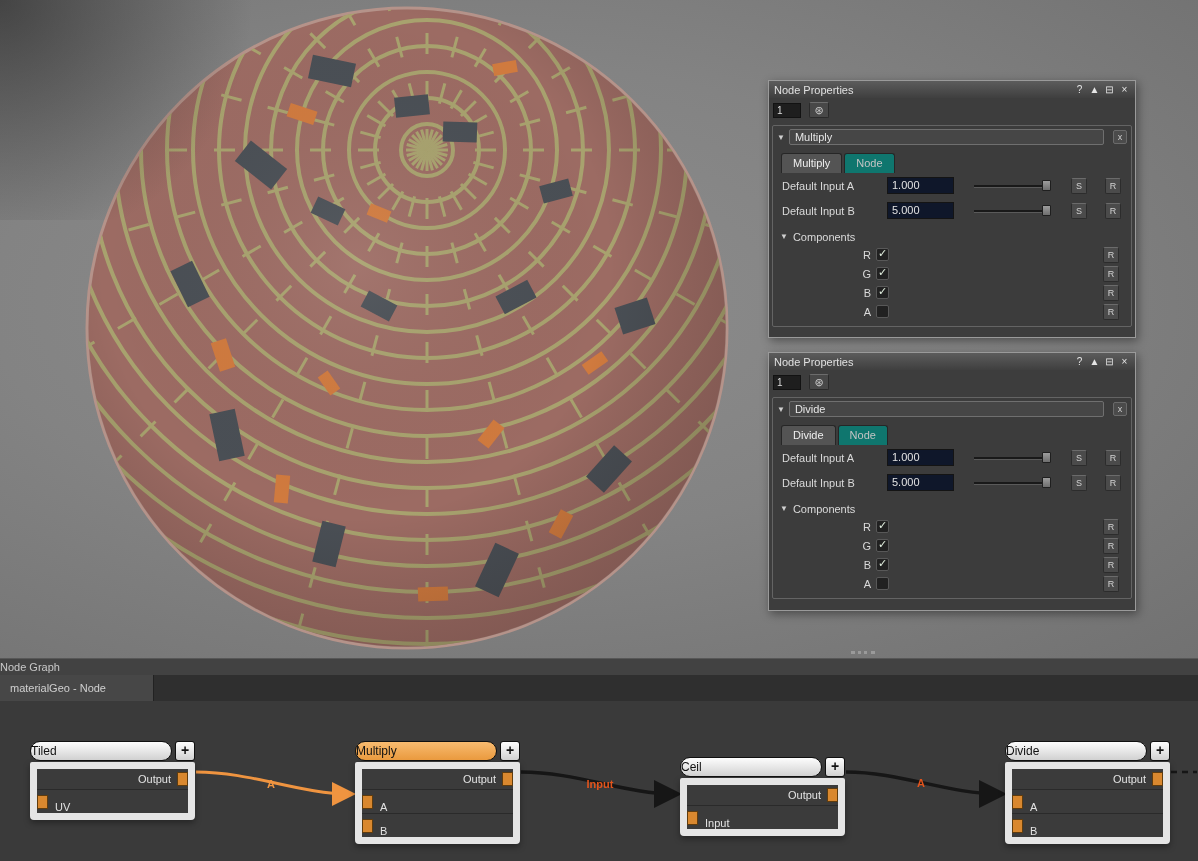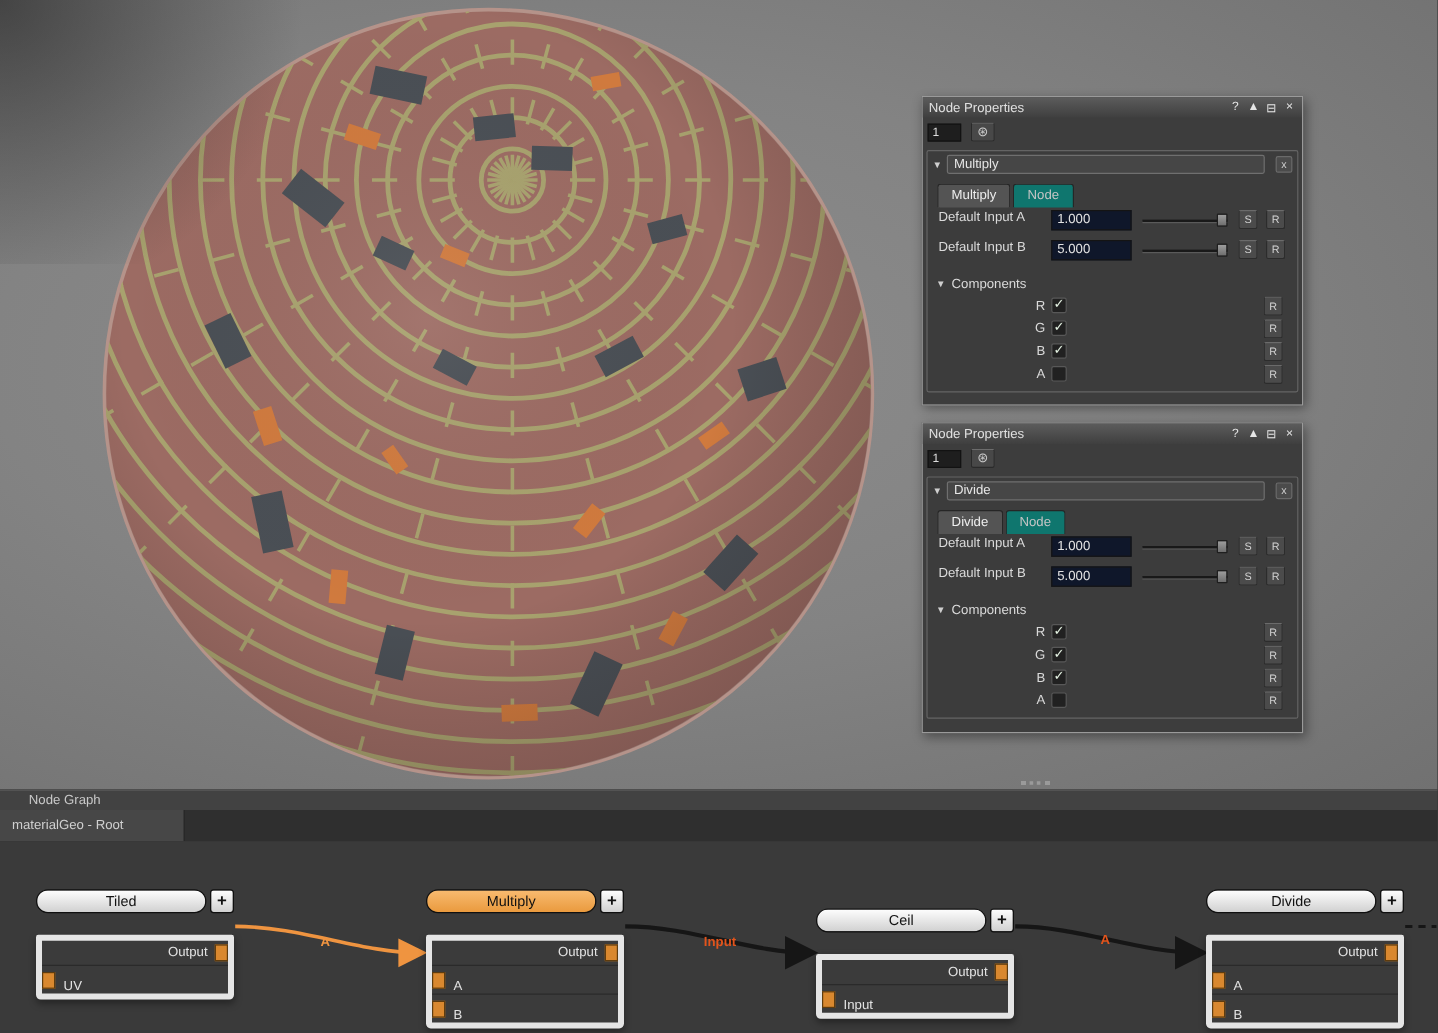--- a/index.html
+++ b/index.html
@@ -8,21 +8,21 @@
 
   
   .viewport{position:absolute;left:0;top:0;width:1198px;height:658px;
     background:radial-gradient(ellipse at 40% 46%, #8d8d8d 0%, #838383 48%, #717171 100%)}
   .corner-shade{position:absolute;left:0;top:0;width:300px;height:220px;
     background:radial-gradient(circle at 0 0, rgba(25,25,25,.55), rgba(25,25,25,0) 68%)}
   .sphere{position:absolute;left:75px;top:4px}
   .splitter{position:absolute;left:851px;top:651px;width:24px;height:5px;border-top:3px dotted #9a9a9a}
 
   
-  .props-panel{position:absolute;width:318px;background:#3d3d3d;border:1px solid #9a9a9a;
+  .props-panel{position:absolute;width:368px;background:#3d3d3d;border:1px solid #9a9a9a;
     box-shadow:2px 3px 9px rgba(0,0,0,.4);color:#ddd}
   .panel-1{left:768px;top:80px;height:258px}
   .panel-2{left:768px;top:352px;height:259px}
   .panel-titlebar{height:17px;background:linear-gradient(#5c5c5c,#3f3f3f);display:flex;align-items:center;
     padding:0 5px;font-size:11px;color:#e0e0e0}
   .tb-icons{margin-left:auto;display:flex;gap:4px;font-size:10px;color:#e6e6e6}
   .tb-icon{cursor:default;width:11px;text-align:center}
   .panel-toprow{display:flex;gap:8px;padding:4px 4px 2px;align-items:center}
   .index-input{width:28px;height:15px;background:#1e1e1e;border:1px solid #121212;color:#ddd;
     font-size:10px;padding:0 3px;font-family:inherit}
@@ -32,21 +32,21 @@
   .section-header{display:flex;align-items:center;height:18px;gap:4px;padding:0 2px}
   .tri{font-size:8px;color:#cfcfcf}
   .section-name{flex:1;border:1px solid #6f6f6f;background:#464646;height:16px;line-height:15px;
     font-size:11px;color:#e6e6e6;padding:0 5px;border-radius:2px}
   .close-x{width:14px;height:14px;background:#4b4b4b;border:1px solid #6a6a6a;color:#ccc;font-size:9px;
     line-height:11px;border-radius:2px;margin-left:5px;font-family:inherit}
   .tabs{display:flex;gap:2px;margin:7px 0 0 6px}
   .tab{padding:3px 11px 4px;font-size:11px;color:#c4c4c4;background:#0f766e;border:1px solid #262626;
     border-bottom:none;border-radius:3px 3px 0 0}
   .tab.active{background:#545454;color:#eee}
-  .field-row{display:flex;gap:7px;padding:2px 8px 2px 7px;height:25px}
+  .field-row{display:flex;align-items:center;gap:18px;padding:2px 8px 2px 7px;height:25px}
   .field-label{width:87px;font-size:11px;color:#dadada;white-space:nowrap}
   .value-box{width:67px;height:17px;background:#0f172a;border:1px solid #141414;color:#e2e2e2;
     font-size:11px;line-height:15px;padding:0 4px}
   .slider{flex:1;height:17px;position:relative}
   .slider::before{content:"";position:absolute;left:2px;right:2px;top:8px;height:2px;background:#191919;
     box-shadow:0 1px 0 #5a5a5a}
   .slider-handle{position:absolute;right:2px;top:3px;width:9px;height:11px;
     background:linear-gradient(#9d9d9d,#6e6e6e);border:1px solid #1f1f1f;border-radius:1px}
   .sq-btn{width:16px;height:16px;background:#4b4b4b;border:1px solid #2c2c2c;border-top-color:#6b6b6b;
     color:#d2d2d2;font-size:9px;border-radius:2px;line-height:12px;font-family:inherit}
@@ -55,37 +55,37 @@
   .comp-row{display:flex;align-items:center;height:19px;padding:0 10px 0 0}
   .comp-label{width:96px;text-align:right;font-size:11px;color:#dadada}
   .checkbox{width:13px;height:13px;background:#212121;border:1px solid #585858;margin-left:5px;
     position:relative;border-radius:2px}
   .checkbox.checked::after{content:"✓";position:absolute;left:1px;top:-2px;font-size:11px;color:#e4f2e2}
   .comp-row .sq-btn{margin-left:auto}
 
   
   .node-graph{position:absolute;left:0;top:658px;width:1198px;height:203px;background:#343434}
   .ng-titlebar{height:17px;background:#424242;border-top:1px solid #575757;font-size:11px;color:#c8c8c8;
-    padding:2px 24px 0}
+    padding:2px 0 0}
   .ng-tabs{height:26px;background:#2f2f2f;display:flex}
   .ng-tab{width:154px;background:#474747;color:#d0d0d0;font-size:11px;line-height:26px;padding-left:10px;
     border-right:1px solid #222}
   .ng-canvas{position:relative;height:160px;background:#3a3a3a;overflow:hidden}
   .wires{position:absolute;left:0;top:0;pointer-events:none}
   .wire-label{font-size:11px;font-weight:bold}
   .lbl-orange{fill:#f09440}
   .lbl-red{fill:#e2541c}
   .node{position:absolute;width:165px;font-size:11px}
   .node-header{display:flex;gap:3px;height:20px}
   .node-pill{flex:1;background:linear-gradient(#fdfdfd,#d1d1d1);border:1px solid #101010;border-radius:10px;
-    text-align:center;line-height:18px;color:#111;font-size:12px}
+    text-align:left;line-height:18px;color:#111;font-size:12px}
   .node-pill.selected{background:linear-gradient(#f8bb70,#ea9a3e)}
   .node-plus{width:20px;background:linear-gradient(#fdfdfd,#d1d1d1);border:1px solid #101010;border-radius:3px;
     text-align:center;line-height:17px;color:#111;font-size:14px;font-weight:bold}
-  .node-body{margin-top:18px;background:rgba(59,59,59,.97);border:5px solid #e5e5e5;
+  .node-body{margin-top:1px;background:rgba(59,59,59,.97);border:7px solid #e5e5e5;
     border-radius:2px 2px 4px 4px;box-shadow:0 3px 6px rgba(0,0,0,.35)}
   .row-out{position:relative;height:20px;display:flex;align-items:center;justify-content:flex-end;
     padding-right:17px;color:#e3e3e3}
   .row-in{position:relative;height:24px;display:flex;align-items:flex-end;padding-left:18px;color:#e3e3e3;
     border-top:1px solid rgba(0,0,0,.28)}
   .port{position:absolute;width:11px;height:14px;background:#d9882f;border:1px solid #5f3c0e}
   .port-r{right:0;top:3px}
   .port-l{left:0;top:5px}
 </style>
 </head>
@@ -331,21 +331,21 @@
       <span class="comp-label">A</span>
       <span class="checkbox"></span>
       <button class="sq-btn">R</button>
     </div>
   </div>
 </div>
 
 <div class="node-graph">
   <div class="ng-titlebar">Node Graph</div>
   <div class="ng-tabs">
-    <div class="ng-tab">materialGeo - Root</div>
+    <div class="ng-tab">materialGeo - Node</div>
   </div>
   <div class="ng-canvas">
 
     <svg class="wires" width="1198" height="160">
       <defs>
         <marker id="arrO" markerWidth="9" markerHeight="9" refX="6" refY="4" orient="auto">
           <path d="M0,0L8,4L0,8Z" fill="#ef9440"></path>
         </marker>
         <marker id="arrB" markerWidth="9" markerHeight="9" refX="6" refY="4" orient="auto">
           <path d="M0,0L8,4L0,8Z" fill="#161616"></path>

